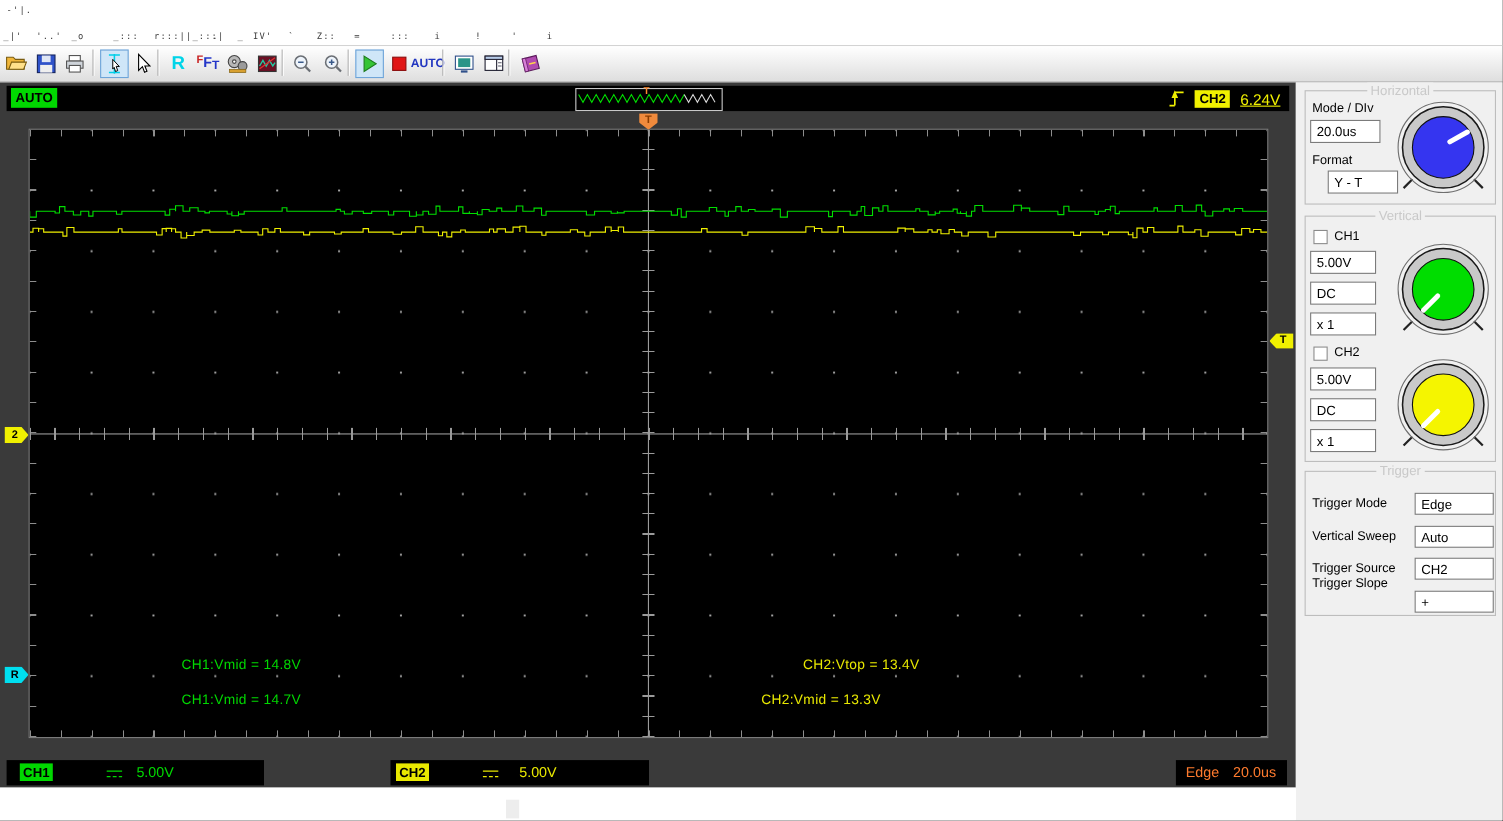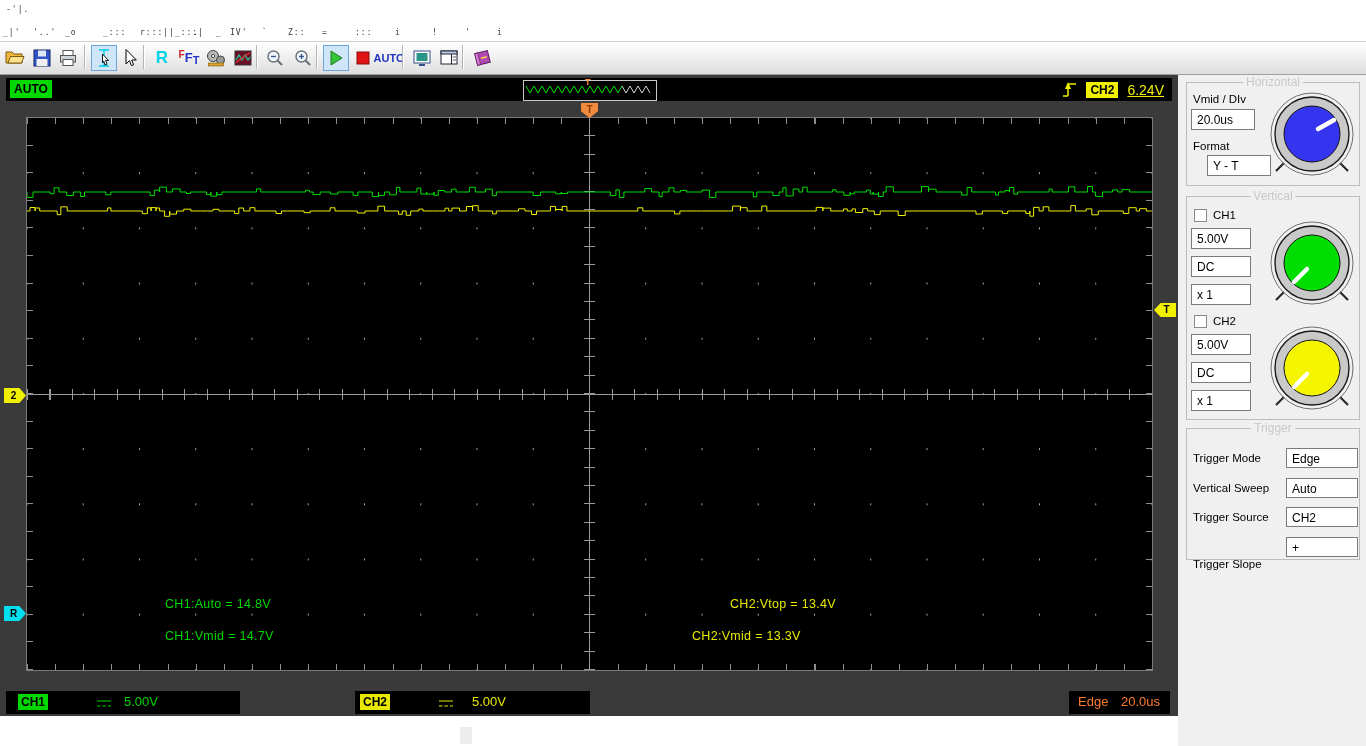--- a/index.html
+++ b/index.html
@@ -260,21 +260,21 @@
     <div class="et-t"></div>
     <div class="et-b"></div>
     <div class="hticks"></div>
     <div class="vticks"></div>
     <div class="cvline"></div>
     <div class="chline"></div>
     <svg id="traces" width="1125" height="552" viewBox="0 0 1125 552" style="position:absolute;inset:0">
         <path d="M0 74V79.4H6.0V74H12.3H19.7H23.1V75.7H27.1V74V69.8H32.0V74H39.7V77.5H46.4V74H50.4H53.7V78.5H57.5V74H64.8H72.0H75.1H78.9V76.8H83.8V74H91.2H95.2H101.0H105.5H111.5H118.1H123.1V77.6H127.3V74V72.2H132.6V74V69.1H139.4V74H145.5V70.9H153.1V74H159.3V75.5H163.4V74H167.9H174.7H179.5V76.6H183.8V74V78.2H189.8V74V76.7H195.0V74H199.1H206.0H209.0H212.5H216.9H222.9H229.5V70.9H233.8V74H240.7H248.4H254.0H258.9H266.3H271.0H278.5V72.3H282.4V74H286.1V76.6H293.2V74H297.1H303.3V76.0H310.9V74H318.0H322.6H326.1V77.4H330.9V74H336.7H341.9H345.3V78.6H351.5V74V77.4H357.5V74H362.6V76.8H369.4V74V69.4H372.9V74H379.7H382.8H389.9V70.1H393.8V74V76.0H399.7V74V76.1H407.0V74V77.2H411.3V74V72.5H417.7V74H421.3H424.6V71.2H429.1V74H434.5H442.4V69.3H448.3V74H455.1H458.5V71.2H465.3V74V77.7H469.4V74H476.6H483.9H487.6H493.2H500.0H506.1V77.5H513.5V74H520.9H528.6V75.8H534.3V74V75.5H540.4V74H547.6H550.8H554.3H557.6H561.7H568.6H576.2H583.3V77.6H588.9V74V71.8H592.3V74V79.4H596.9V74H602.6H610.1H617.8V70.6H624.5V74H632.1V78.6H635.2V74H641.9V69.8H646.9V74H653.4V72.4H659.4V74H666.8H670.3H675.0V72.1H682.4V74V79.4H688.8V74H693.0H701.0H707.2H713.1H719.3H726.3V78.9H729.8V74H737.8H741.5H745.9V77.6H752.1V74H755.9V69.7H759.1V74V77.9H766.2V74V71.0H771.9V74H775.7V69.1H780.2V74H785.7H793.1H797.1H801.1H805.6V71.8H809.1V74H816.8V77.3H823.2V74V75.8H827.2V74H833.2H839.5V72.1H843.2V74V75.9H846.2V74V76.1H851.5V74V78.5H856.2V74H859.2V68.8H866.4V74H874.2H881.0H888.2H894.5V68.6H901.5V74V71.2H909.1V74H915.0H919.9H927.4H934.7V77.1H940.1V74V69.5H944.7V74H952.2H958.4H962.7H968.5V77.0H971.5V74H977.9V72.5H982.4V74V69.5H986.8V74V76.2H990.6V74H996.8H1004.4H1009.2H1015.7H1022.1V71.0H1025.2V74H1029.6H1034.0H1041.5V68.8H1047.8V74H1054.4H1060.5V68.5H1065.4V74H1068.6V78.4H1075.5V74H1082.1H1085.5V71.9H1090.7V74H1095.1V71.6H1102.7V74H1106.0H1112.0H1116.6H1119.8H1125.6" stroke="#00e000" fill="none" stroke-width="1"></path>
         <path d="M0 93H3.0V89.5H8.1V93V90.0H12.7V93H19.3H25.7H30.2V96.7H33.8V93V88.8H40.2V93H44.8H50.8H55.1H59.7H66.8H74.5H80.6V89.9H83.9V93H90.6H95.1H102.0H106.3H112.3H115.3V95.7H120.4V93V89.8H124.1V93V89.6H129.0V93V90.0H132.6V93H137.6V98.3H142.7V93V96.1H149.5V93H156.8V91.2H163.8V93H167.3H173.5H180.4H186.0V91.3H192.0V93H195.8H201.2H207.6V95.6H211.8V93V90.0H216.6V93H222.9V89.7H227.9V93H231.8H237.5H244.0H249.0V95.5H254.5V93H260.3H266.0H272.1H277.1V94.7H283.2V93H290.5H295.5H303.1V89.8H308.0V93H315.1H322.7H330.3V95.0H338.0V93H345.1H350.9V88.2H357.6V93H363.9H371.6V96.3H375.3V93H379.2V97.3H383.7V93H387.2H391.8V91.1H396.0V93H399.8H406.5H412.5H418.0V90.2H421.7V93H424.9V90.1H432.5V93H439.4V88.5H445.6V93V87.7H451.2V93H458.3H465.6V95.9H469.3V93H472.5H479.4H485.0H491.5V90.8H498.0V93H504.6V96.5H509.5V93H513.4H518.9H523.4V88.4H528.6V93V91.5H535.1V93V88.4H539.9V93H544.0H547.9H552.7H559.8H564.3H571.2H574.6H578.2H584.1H590.8H596.9H600.9H604.8H610.8V89.8H615.8V93H622.2H625.8H632.5H640.5H647.6V95.9H652.9V93H659.7H663.8H669.5H674.6H681.2H685.6H689.9H696.4H701.6H705.6V88.1H713.4V93V89.7H720.1V93H726.2H729.5H734.8V88.0H739.8V93H745.0H748.1H755.0H761.5H765.2H772.1H775.6H779.3H783.9H789.2V89.4H795.9V93V90.1H803.7V93H810.2H816.6V90.9H820.3V93H825.1V90.9H828.4V93V94.5H835.8V93V90.6H840.6V93H847.3V96.6H853.2V93H860.0H864.7H871.2V97.5H878.2V93H885.3H892.2H899.8H906.0H911.7H915.2H918.6H926.5H933.9H938.4H943.1H949.0V96.0H955.3V93H961.6H967.8H971.1H975.4V95.4H980.7V93H983.9H991.8H998.8V95.4H1002.9V93V98.2H1006.6V93V89.4H1012.1V93H1016.2V88.8H1021.9V93H1029.5H1033.0H1036.0H1043.8V87.6H1048.4V93H1056.1H1059.2V90.9H1064.8V93V96.8H1071.3V93H1076.3H1083.0H1090.7H1096.3V95.5H1101.8V93V89.7H1109.2V93H1112.6V90.7H1119.3V93H1124.6H1129.1" stroke="#f0f000" fill="none" stroke-width="1"></path>
       </svg>
-    <div class="meas c-ch1" style="left:138px;top:479px">CH1:Auto = 14.8V</div>
+    <div class="meas c-ch1" style="left:138px;top:479px">CH1:Vmid = 14.8V</div>
     <div class="meas c-ch1" style="left:138px;top:511px">CH1:Vmid = 14.7V</div>
     <div class="meas c-ch2" style="left:703px;top:479px">CH2:Vtop = 13.4V</div>
     <div class="meas c-ch2" style="left:665px;top:511px">CH2:Vmid = 13.3V</div>
   </div>
 
   <div class="mk mk-top">T</div>
   <div class="mk mk-right">T</div>
   <div class="mk mk-left mk-ch2">2</div>
   <div class="mk mk-left mk-ref">R</div>
 
@@ -295,21 +295,21 @@
   <div class="sbox" style="left:1069px;width:101px">
     <span class="volt" style="left:9px;color:#ff7b2e">Edge</span>
     <span class="volt" style="left:52px;color:#ff7b2e">20.0us</span>
   </div>
 </div>
 
 <div class="panel">
 
   <div class="group" style="top:7px;height:104px">
     <span class="legend">Horizontal</span>
-    <span class="plabel" style="left:6px;top:10px">Vmid / DIv</span>
+    <span class="plabel" style="left:6px;top:10px">Mode / DIv</span>
     <div class="vbox" style="left:4px;top:26px;width:64px">20.0us</div>
     <span class="plabel" style="left:6px;top:57px">Format</span>
     <div class="vbox" style="left:20px;top:72px;width:64px">Y - T</div>
     <svg class="knob" style="left:82px;top:8px" viewBox="0 0 86 86">
       <line x1="15" y1="72" x2="7" y2="80" stroke="#222" stroke-width="2"></line>
       <line x1="71" y1="72" x2="79" y2="80" stroke="#222" stroke-width="2"></line>
       <circle cx="43" cy="43" r="41" fill="none" stroke="#6e6e6e"></circle>
       <circle cx="43" cy="43" r="37" fill="#c9c9c9" stroke="#1a1a1a" stroke-width="1.4"></circle>
       <circle cx="43" cy="43" r="28" stroke="#111" fill="#3535f0"></circle>
       <line x1="49" y1="38" x2="65" y2="29" stroke="#fff" stroke-width="4.5" stroke-linecap="round"></line>
@@ -349,20 +349,20 @@
   </div>
 
   <div class="group" style="top:353px;height:132px">
     <span class="legend">Trigger</span>
     <span class="plabel" style="left:6px;top:23px">Trigger Mode</span>
     <div class="vbox" style="left:99px;top:19px;width:72px;height:20px">Edge</div>
     <span class="plabel" style="left:6px;top:53px">Vertical Sweep</span>
     <div class="vbox" style="left:99px;top:49px;width:72px;height:20px">Auto</div>
     <span class="plabel" style="left:6px;top:82px">Trigger Source</span>
     <div class="vbox" style="left:99px;top:78px;width:72px;height:20px">CH2</div>
-    <span class="plabel" style="left:6px;top:129px">Trigger Slope</span>
+    <span class="plabel" style="left:6px;top:96px">Trigger Slope</span>
     <div class="vbox" style="left:99px;top:108px;width:72px;height:20px">+</div>
   </div>
 </div>
 
 <div class="bottom-strip">
   <div class="bs-mark"></div>
 </div>
 
 </body></html>

